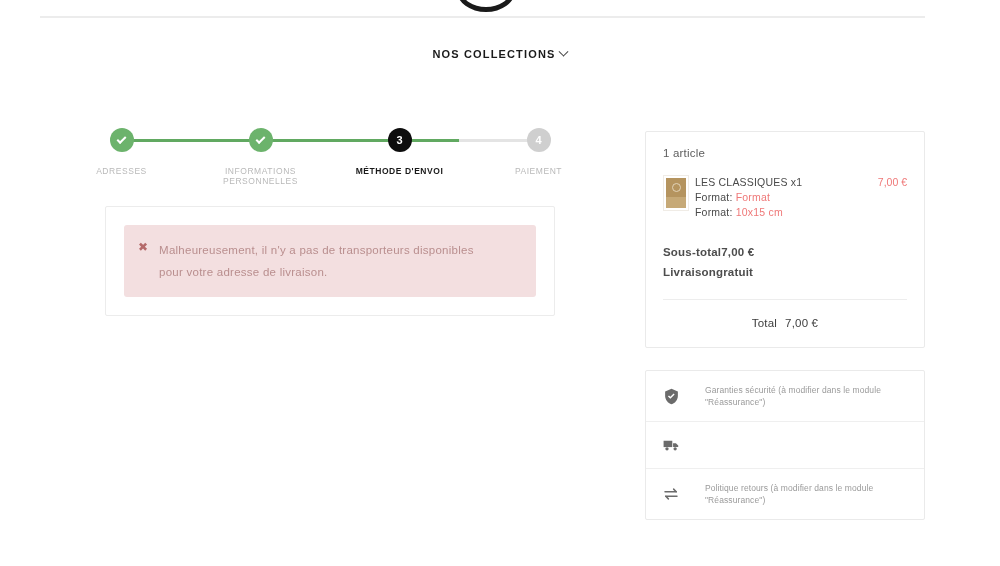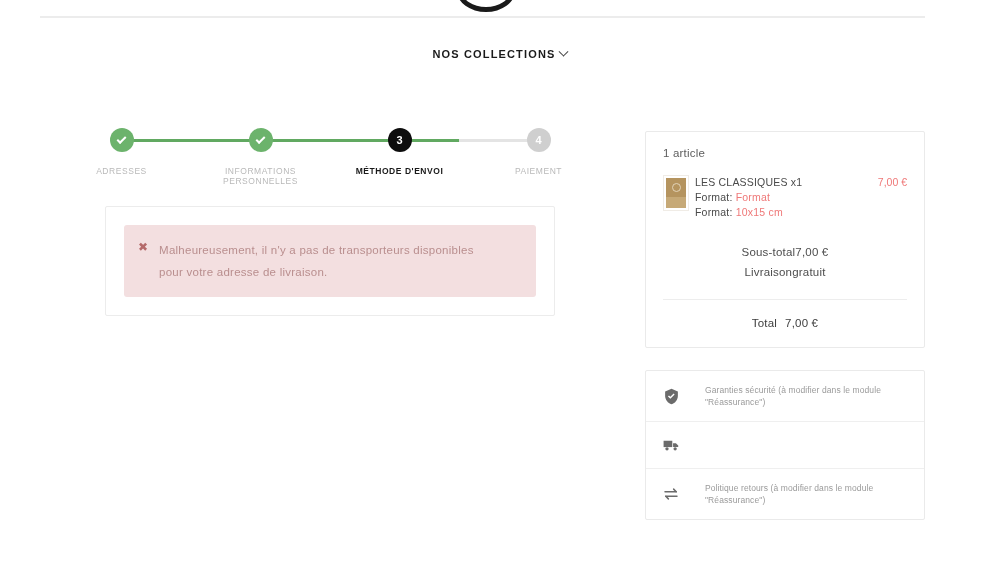--- a/index.html
+++ b/index.html
@@ -262,26 +262,27 @@
 
   .p-price {
     font-size: 10.5px;
     color: #ef7878;
     white-space: nowrap;
     padding-top: 1px;
   }
 
   .total-line {
     display: flex;
-    justify-content: center;
+    justify-content: flex-start;
     align-items: baseline;
     font-size: 11.5px;
     color: #4d4d4d;
     padding: 4px 0;
     letter-spacing: 0.2px;
+    font-weight: bold;
   }
 
   .sep {
     height: 1px;
     background: #ededed;
     margin: 17px 0 17px 0;
   }
 
   .grand {
     display: flex;

